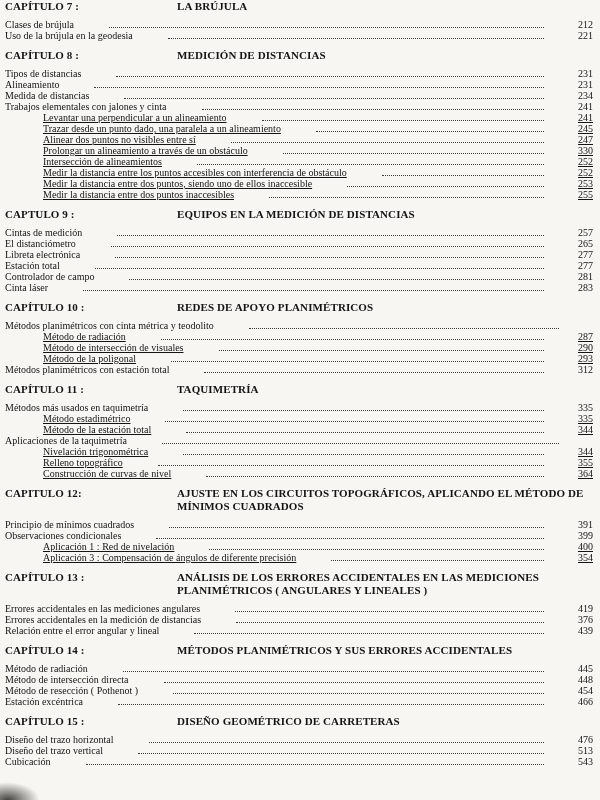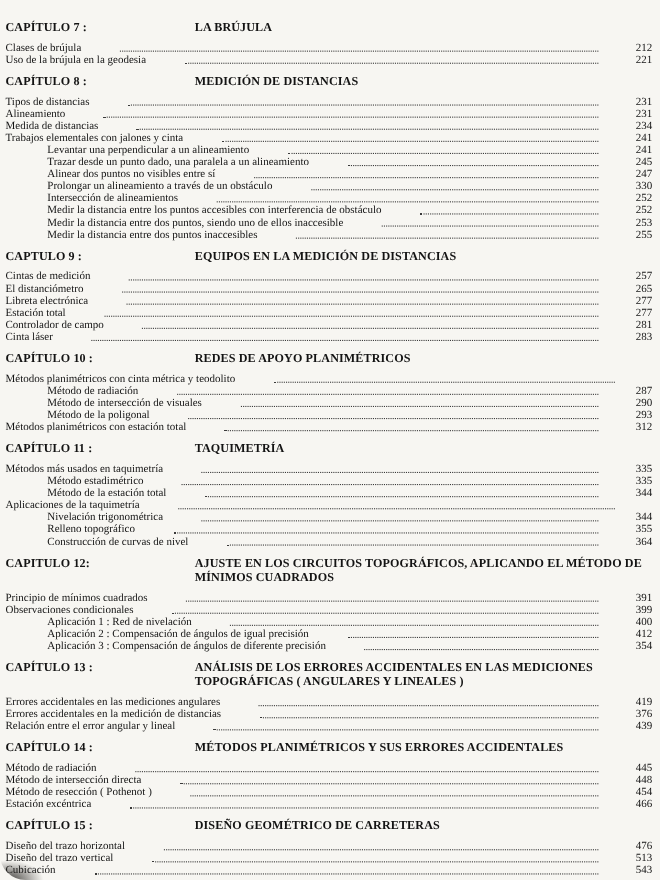--- a/index.html
+++ b/index.html
@@ -6,44 +6,43 @@
   html, body { margin: 0; padding: 0; }
   body {
     width: 600px; height: 800px;
     background: var(--bg, #f7f6f2);
     font-family: "Liberation Serif", serif;
     color: var(--fg, #141414);
   }
   .page {
     position: relative;
     width: 600px; height: 800px;
-    padding: 19px 7px 4px 5px;
+    padding: 0 7px 4px 5px;
     overflow: hidden;
-    border-radius: 23px;
   }
   .chapter-heading {
     display: flex;
     font-weight: 700;
     font-size: 11px;
     line-height: 13px;
     letter-spacing: 0.1px;
     margin: 8px 0 6px 0;
   }
   .chapter:first-child .chapter-heading { margin-top: 0; }
   .chapter-label { flex: 0 0 172px; }
   .chapter-title { flex: 1 1 auto; }
   .entry {
     display: flex;
     align-items: flex-end;
     font-size: 10px;
     line-height: 11px;
     white-space: nowrap;
     gap: 32px;
   }
-  .entry.indent-1 { padding-left: 38px; }
+  .entry.indent-1 { padding-left: 38px; text-decoration: underline; }
   .entry-text { flex: 0 0 auto; }
   .leader {
     flex: 1 1 auto;
     border-bottom: 1px dotted var(--leader, #3a3a3a);
     margin: 0 2px 2px 3px;
     min-width: 8px;
   }
   .entry-page { flex: 0 0 auto; text-align: right; }
   .smudge {
     position: absolute;
@@ -308,38 +307,33 @@
     <span class="leader"></span>
     <span class="entry-page">399</span>
   </div>
 
   <div class="entry indent-1">
     <span class="entry-text">Aplicación 1 : Red de nivelación</span>
     <span class="leader"></span>
     <span class="entry-page">400</span>
   </div>
 
-  <div class="entry indent-1">
-    <span class="entry-text">Aplicación 2 : Compensación de ángulos de igual precisión</span>
-    <span class="leader"></span>
-    <span class="entry-page">412</span>
-  </div>
 
   <div class="entry indent-1">
     <span class="entry-text">Aplicación 3 : Compensación de ángulos de diferente precisión</span>
     <span class="leader"></span>
     <span class="entry-page">354</span>
   </div>
 </div>
   </section>
 
   <section class="chapter">
     <div class="chapter-heading">
       <span class="chapter-label">CAPÍTULO 13 :</span>
-      <span class="chapter-title">ANÁLISIS DE LOS ERRORES ACCIDENTALES EN LAS MEDICIONES TOPOGRÁFICAS ( ANGULARES Y LINEALES )</span>
+      <span class="chapter-title">ANÁLISIS DE LOS ERRORES ACCIDENTALES EN LAS MEDICIONES PLANIMÉTRICOS ( ANGULARES Y LINEALES )</span>
     </div>
     <div class="entries">
   <div class="entry">
     <span class="entry-text">Errores accidentales en las mediciones angulares</span>
     <span class="leader"></span>
     <span class="entry-page">419</span>
   </div>
 
   <div class="entry">
     <span class="entry-text">Errores accidentales en la medición de distancias</span>

